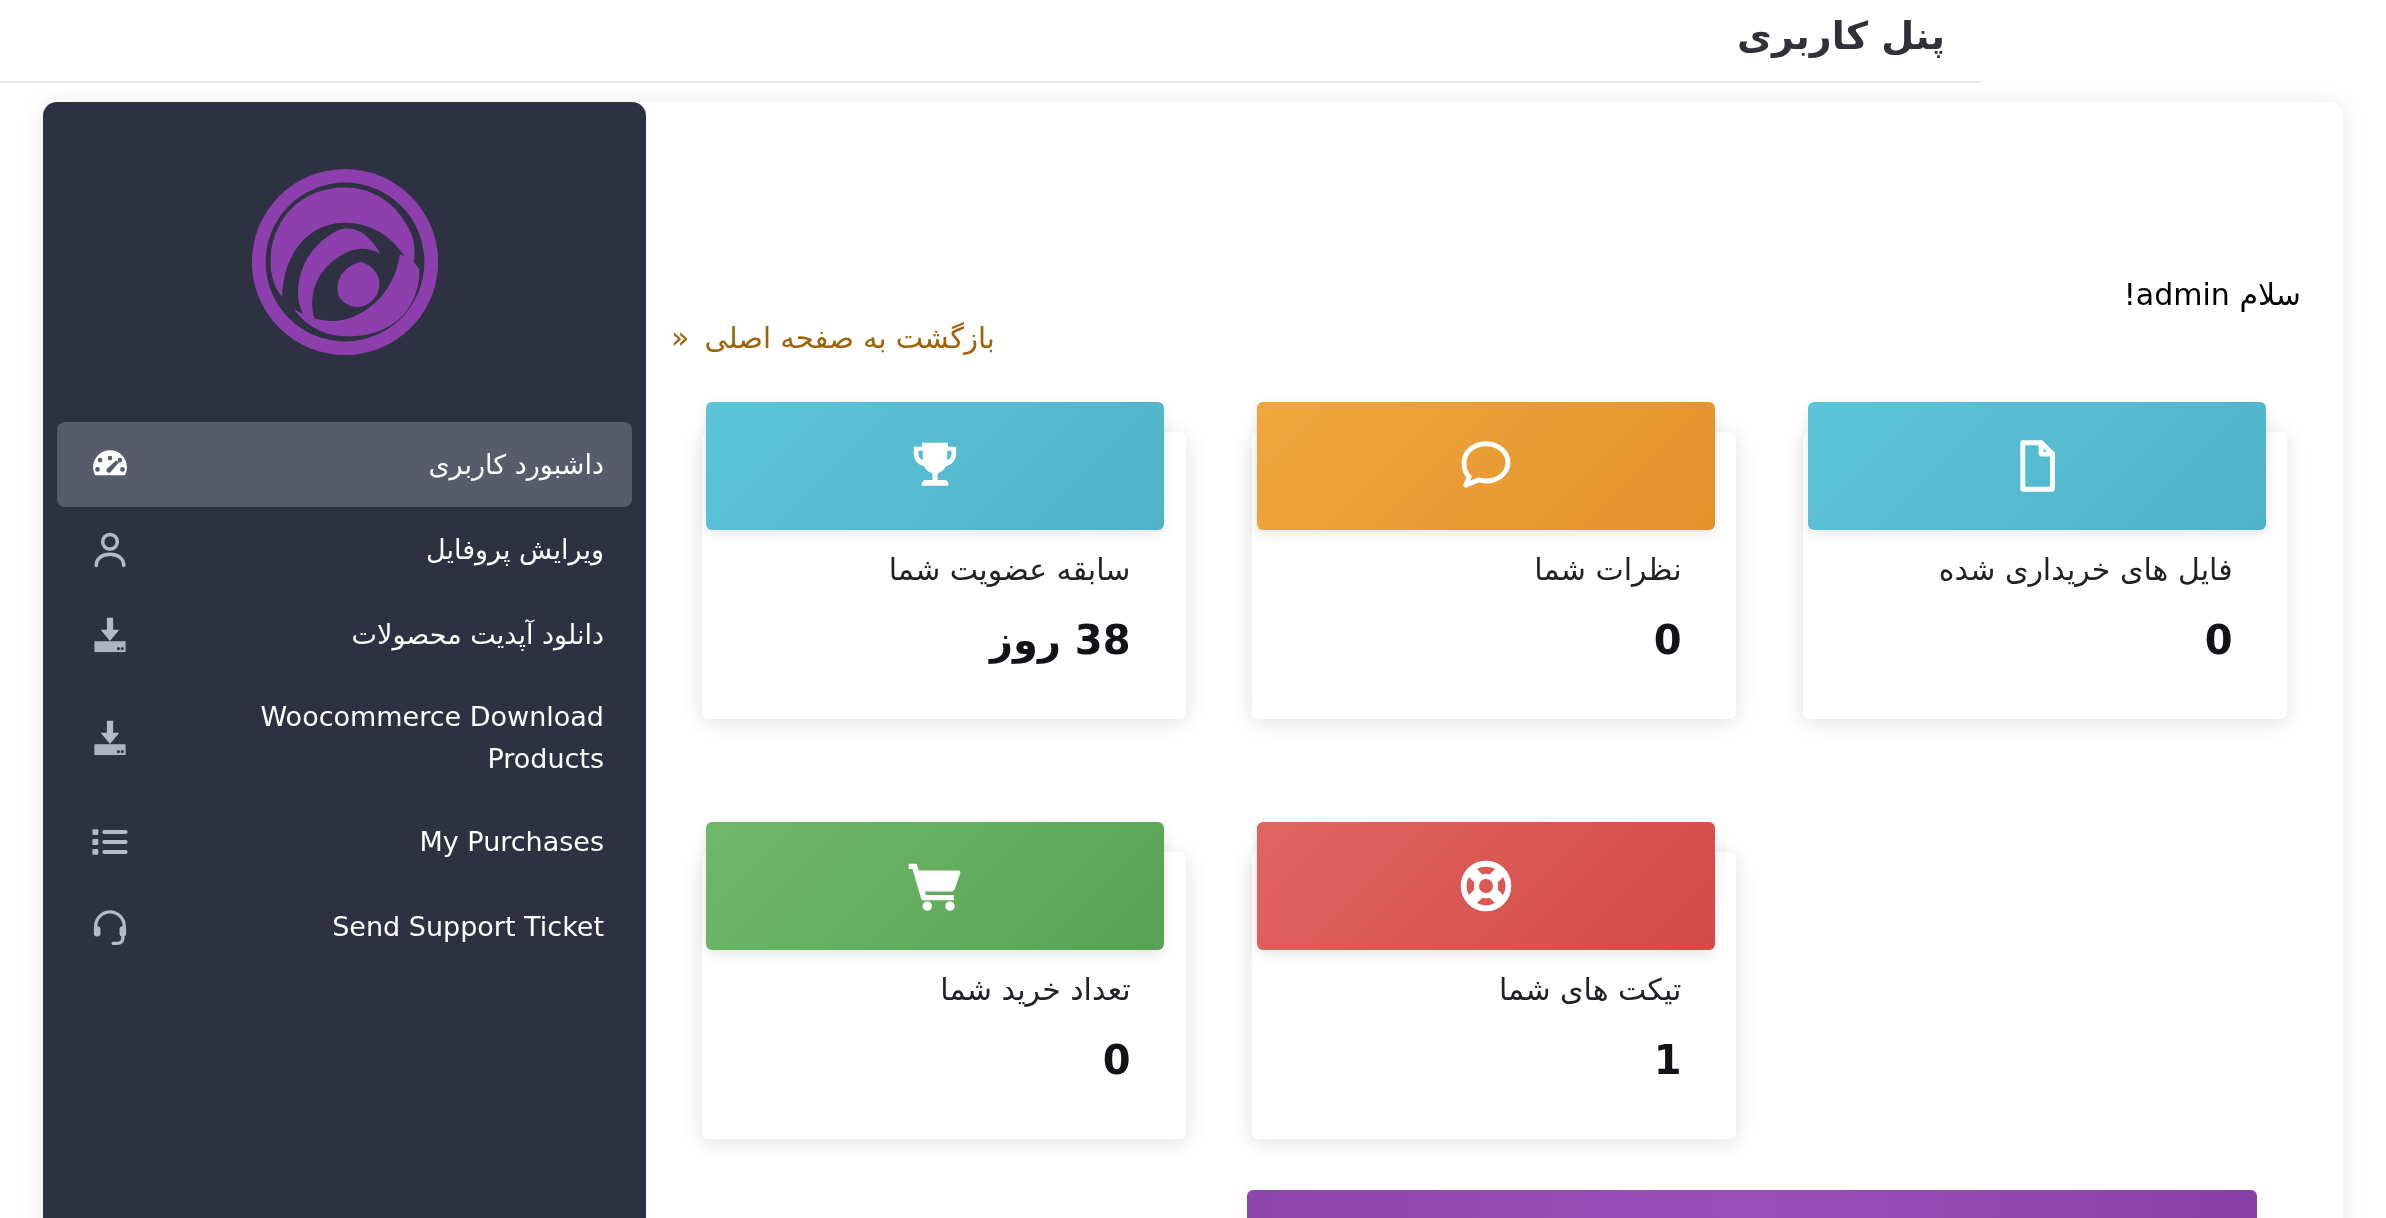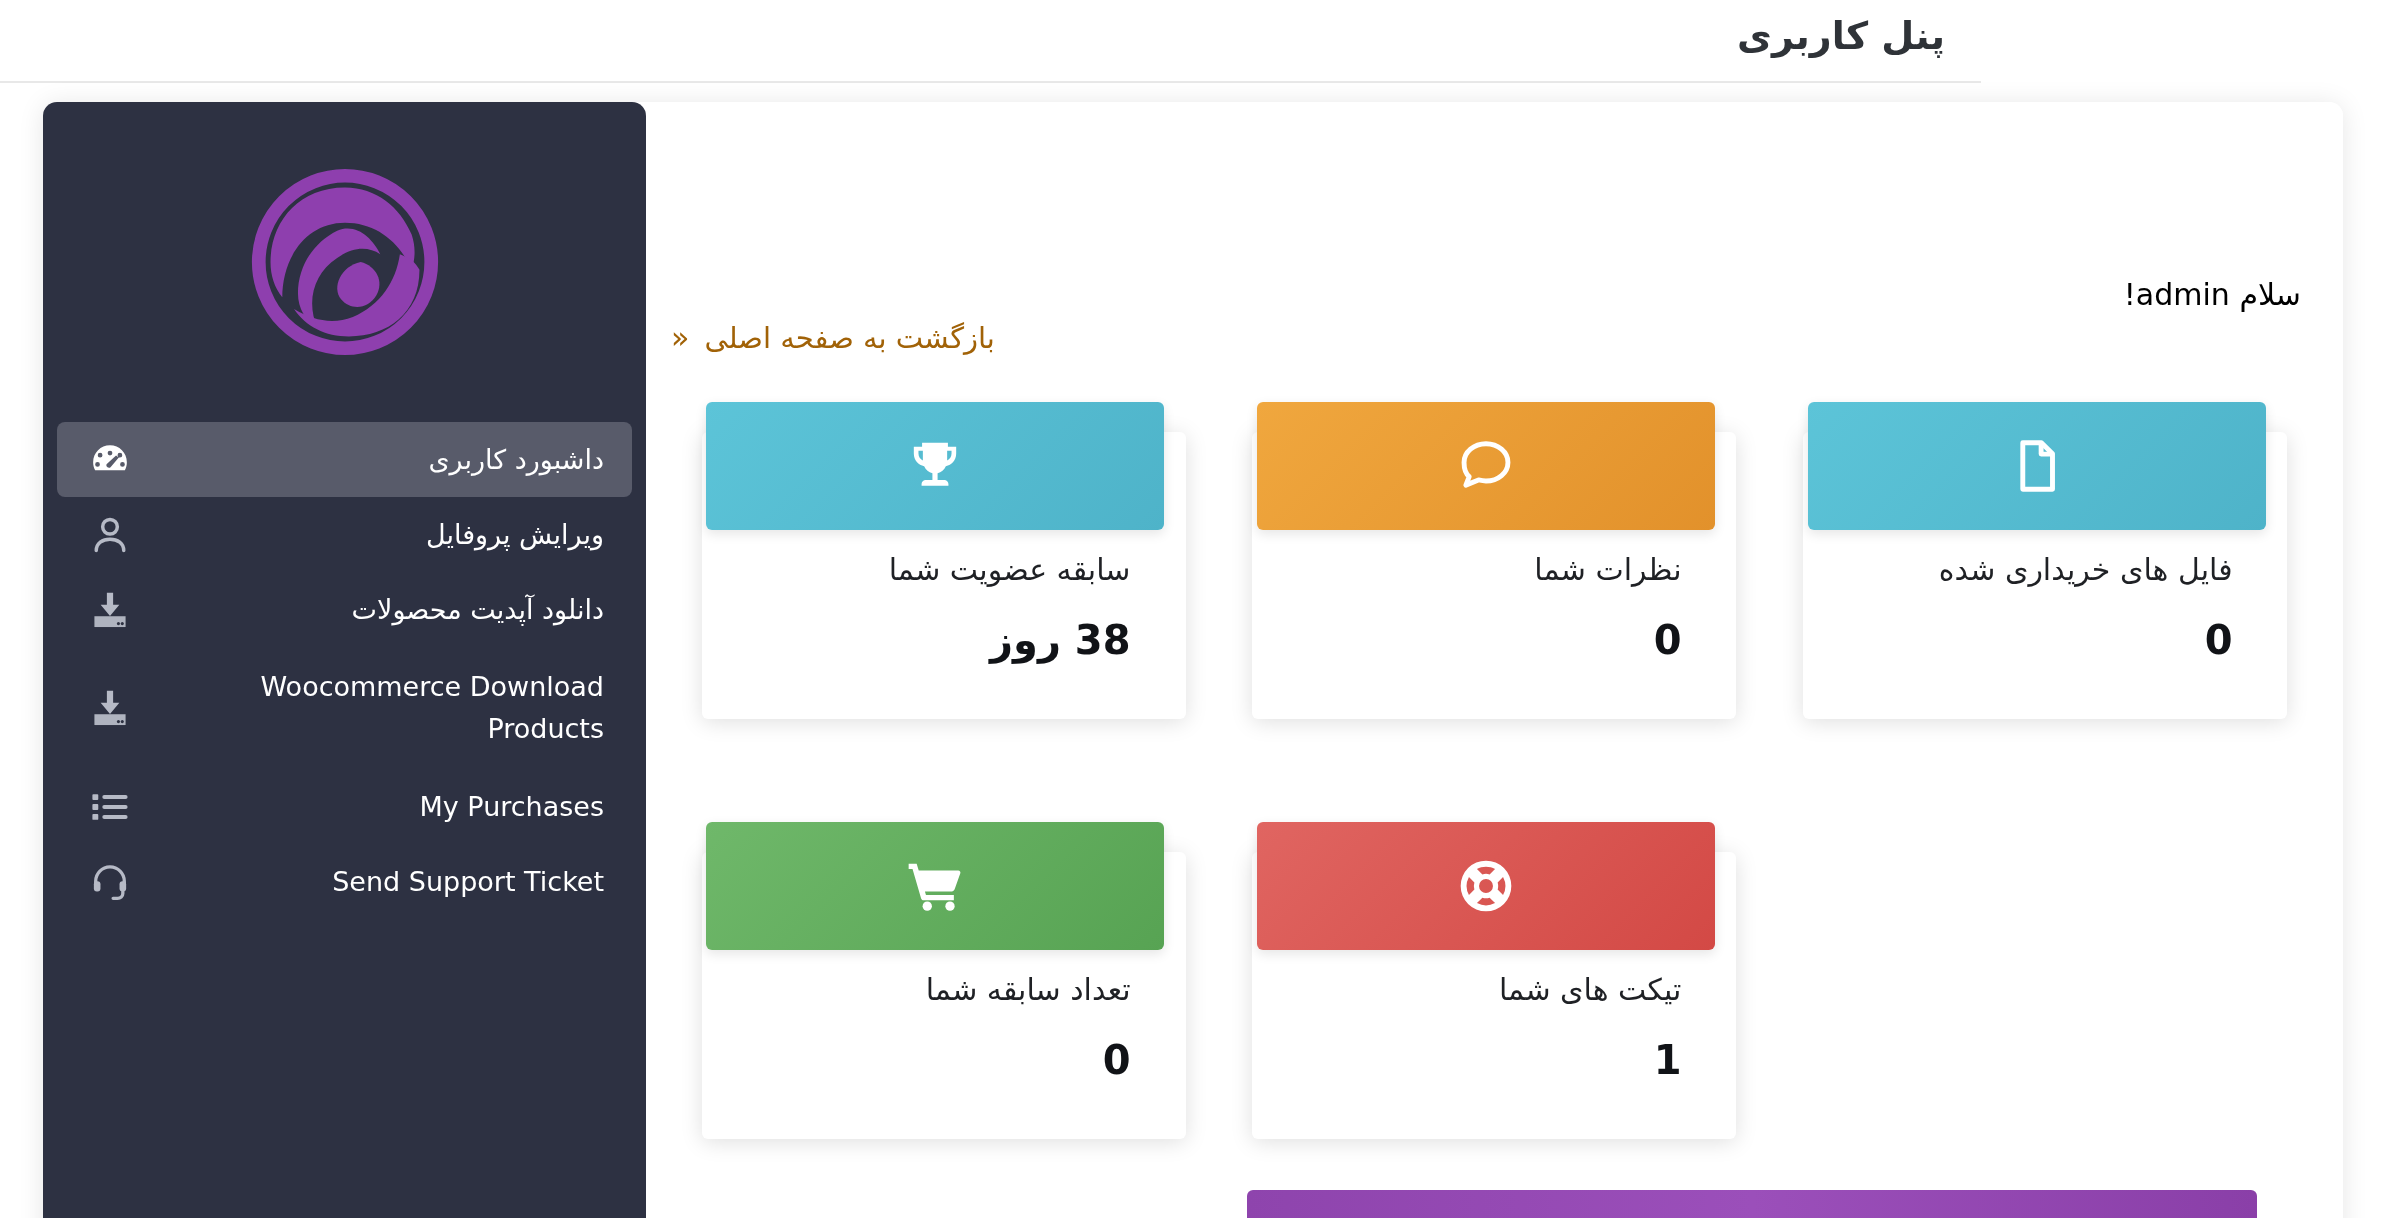--- a/index.html
+++ b/index.html
@@ -75,21 +75,21 @@
 
   .nav {
     padding: 0 14px;
   }
   .nav-item {
     display: flex;
     flex-direction: row-reverse;
     align-items: center;
     justify-content: flex-start;
     gap: 0;
-    height: 75px;
+    height: 85px;
     padding: 0 20px 0 26px;
     border-radius: 8px;
     cursor: pointer;
     margin-bottom: 0px;
   }
   .nav-item.two-line { height: 122px; }
   .nav-item.active {
     background: #585b6a;
   }
   .nav-label {
@@ -372,21 +372,21 @@
           <div class="stat-card">
             <div class="stat-head" style="background:linear-gradient(135deg,#6fb86a,#57a353)">
               <span>
                 <svg width="62" height="62" viewBox="0 0 24 24" fill="currentColor" aria-hidden="true">
                   <path d="M1.8 3.4h3.1l.8 2.6h15.3c.6 0 1 .6.8 1.1l-2.2 6.2c-.2.5-.6.8-1.1.8H8.1l.4 1.4h10.8v2H7.6c-.5 0-.9-.3-1-.8L3.3 5.4H1.8v-2z"></path>
                   <circle cx="9" cy="19.8" r="1.8"></circle>
                   <circle cx="17.8" cy="19.8" r="1.8"></circle>
                 </svg>
               </span>
             </div>
-            <div class="stat-title">تعداد سابقه شما</div>
+            <div class="stat-title">تعداد خرید شما</div>
             <div class="stat-value">0</div>
           </div>
         </div>
 
         <div class="card-slot">
           <div class="stat-card">
             <div class="stat-head" style="background:linear-gradient(135deg,#e06561,#d34945)">
               <span>
                 <svg width="62" height="62" viewBox="0 0 24 24" fill="currentColor" aria-hidden="true">
                   <path d="M12 2.2a9.8 9.8 0 1 0 0 19.6 9.8 9.8 0 0 0 0-19.6zm0 2.3c1.3 0 2.5.3 3.5.9l-2.1 2.1a4.9 4.9 0 0 0-2.8 0L8.5 5.4c1-.6 2.2-.9 3.5-.9zM5.4 8.5l2.1 2.1a4.9 4.9 0 0 0 0 2.8l-2.1 2.1a7.4 7.4 0 0 1 0-7zm3.1 10.1 2.1-2.1c.9.3 1.9.3 2.8 0l2.1 2.1a7.4 7.4 0 0 1-7 0zm10.1-3.1-2.1-2.1c.3-.9.3-1.9 0-2.8l2.1-2.1a7.4 7.4 0 0 1 0 7zM12 9.3a2.7 2.7 0 1 1 0 5.4 2.7 2.7 0 0 1 0-5.4z"></path>

